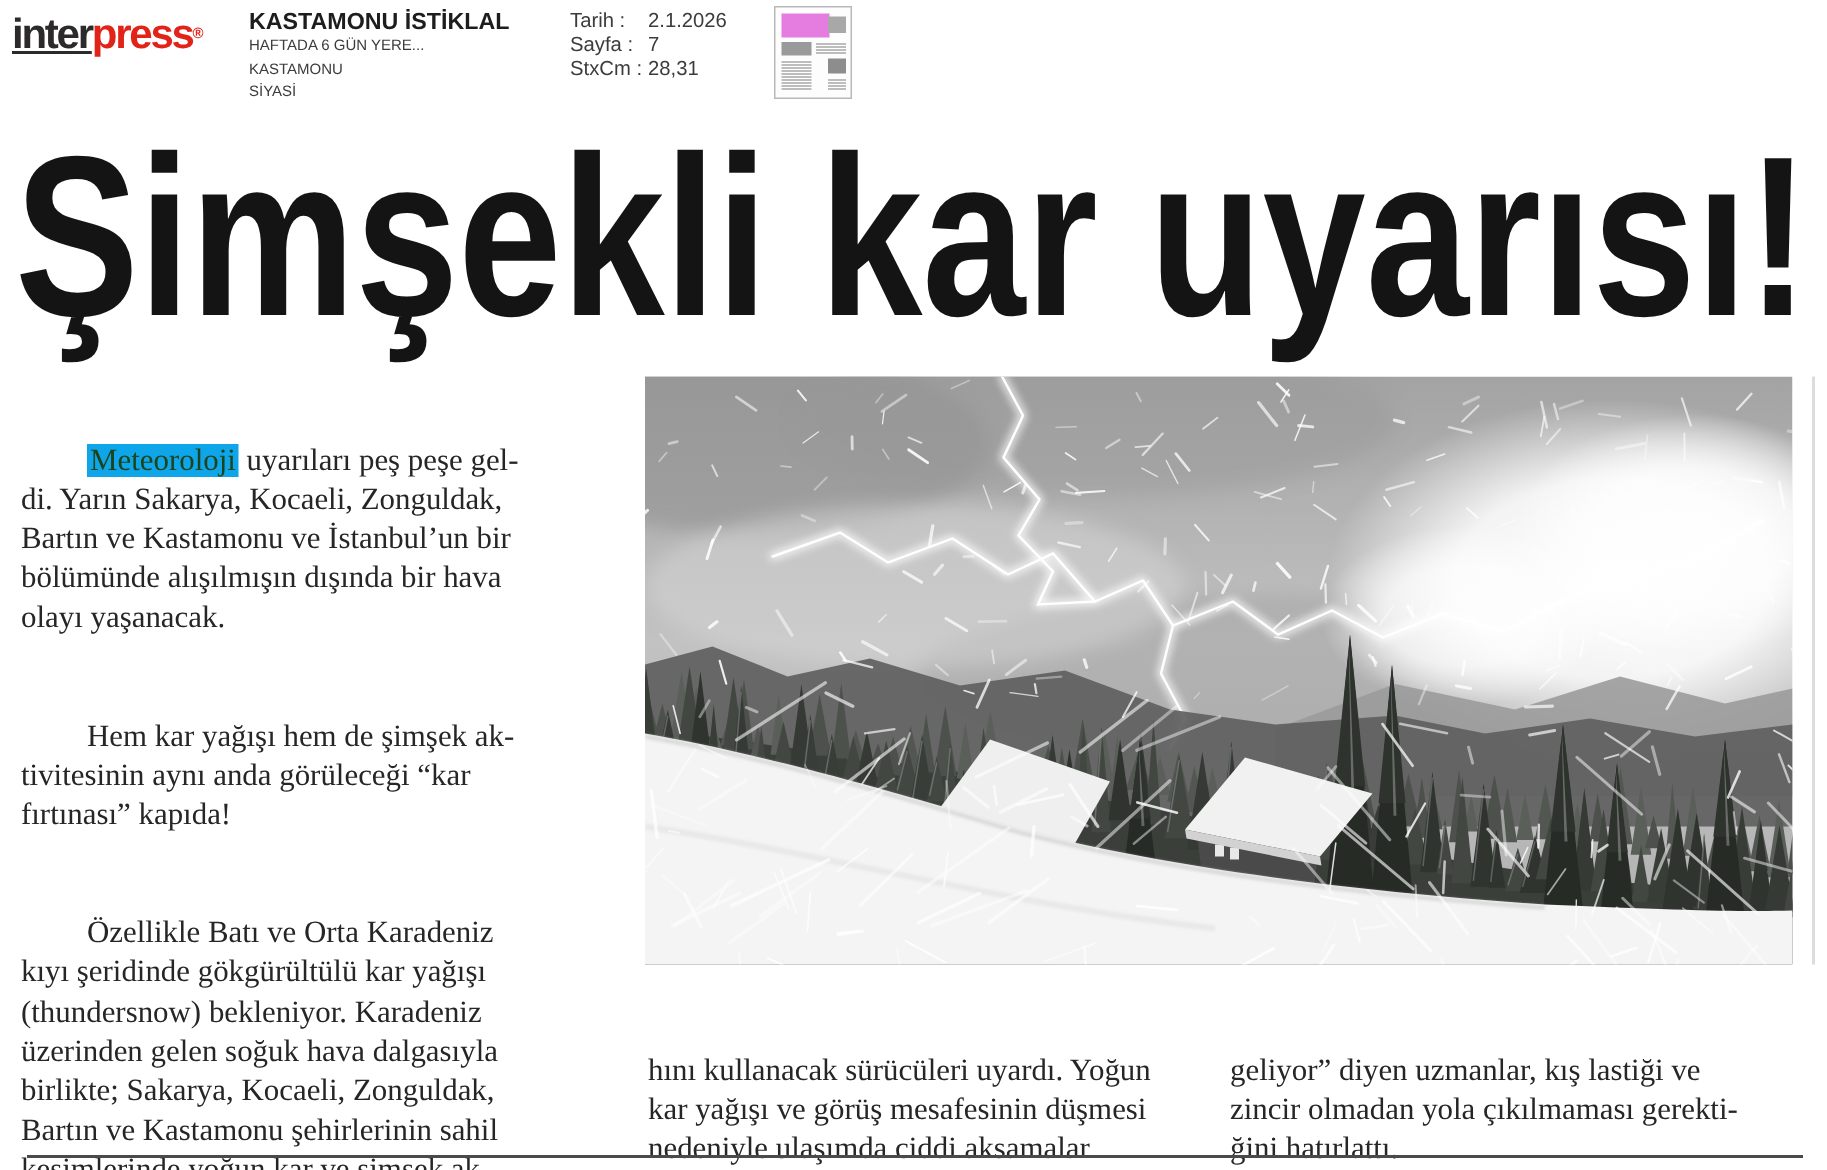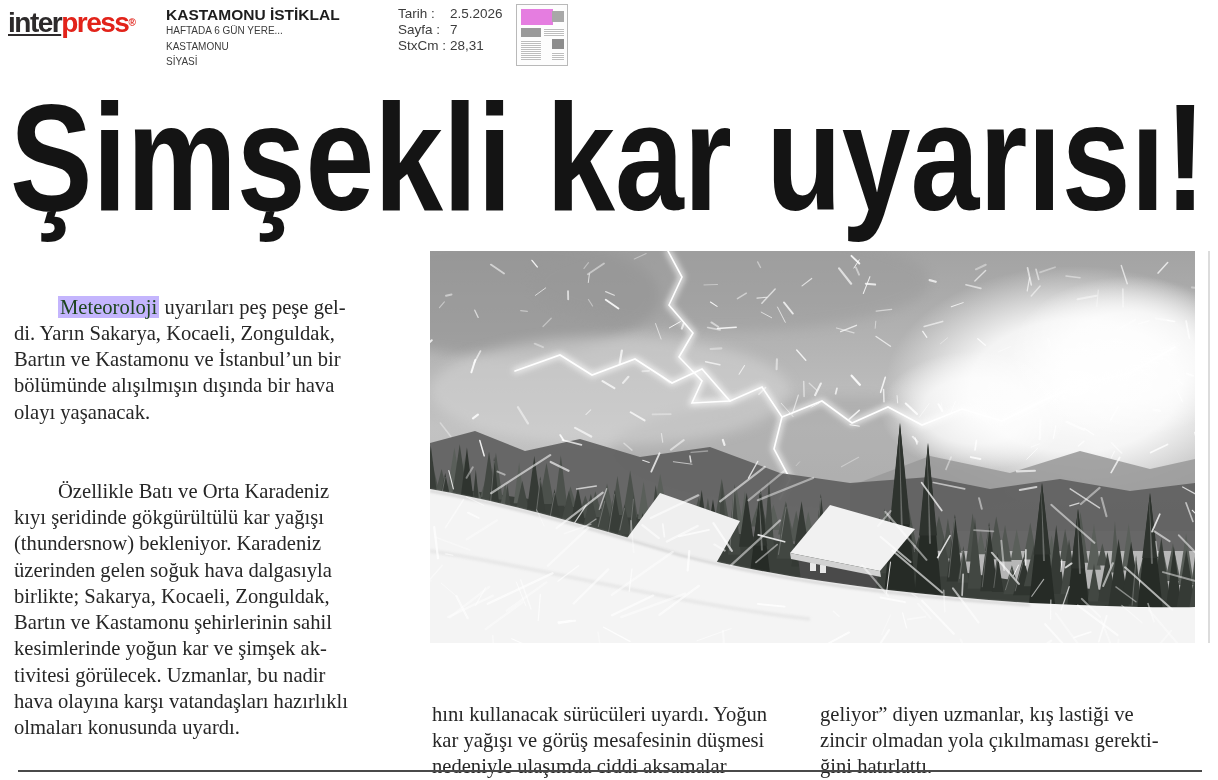--- a/index.html
+++ b/index.html
@@ -16,21 +16,21 @@
 
   .pub{position:absolute;left:166px;top:6px;
        font-family:"Liberation Sans", sans-serif;color:#3c3c3c;}
   .pub .name{font-size:15.5px;font-weight:bold;color:#1d1d1d;line-height:17px;}
   .pub .sub{font-size:10px;line-height:15.5px;}
 
   .meta{position:absolute;left:380px;top:6px;
         font-family:"Liberation Sans", sans-serif;font-size:13.5px;
         color:#3c3c3c;line-height:16px;}
   .meta .row{white-space:pre;}
-  .meta .lab{display:inline-block;width:52px;margin-left:18px;}
+  .meta .lab{display:inline-block;width:52px;}
 
   .thumb{position:absolute;left:516px;top:4px;width:50px;height:60px;
          background:#fdfdfd;border:1px solid #b9b9b9;}
   .thumb .blk{position:absolute;background:repeating-linear-gradient(#ffffff 0 1px,#bdbdbd 1px 2px);}
   .thumb .hl{position:absolute;left:8%;top:6%;width:56%;height:27%;background:#e57de0;}
   .thumb .ph1{position:absolute;left:8%;top:38%;width:40%;height:16%;background:#9a9a9a;}
   .thumb .ph2{position:absolute;left:70%;top:10%;width:24%;height:18%;background:#a8a8a8;}
   .thumb .ph3{position:absolute;left:70%;top:56%;width:24%;height:18%;background:#8d8d8d;}
 
   
@@ -39,21 +39,21 @@
 
   
   .colL{position:absolute;left:14px;top:241px;width:414px;
         font-size:20.6px;line-height:26.3px;white-space:pre-wrap;}
   .colM{position:absolute;left:432px;top:648px;width:384px;
         font-size:20.6px;line-height:26.3px;white-space:pre-wrap;}
   .colR{position:absolute;left:820px;top:648px;width:378px;
         font-size:20.6px;line-height:26.3px;white-space:pre-wrap;}
   .para{margin:0;}
   .ind{display:inline-block;width:44px;}
-  .hl{background:#c4b5fd;color:#1d441d;padding:0 2px;}
+  .hl{background:#0ea5e9;color:#1d441d;padding:0 2px;}
 
   
   .photo{position:absolute;left:430px;top:251px;width:765px;height:392px;}
   .photo-edge{position:absolute;left:1208px;top:251px;width:2px;height:392px;background:#dcdcdc;}
 
   
   .bottom-rule{position:absolute;left:18px;top:770px;width:1184px;height:0;
                border-top:2px solid #4a4a4a;}
 </style>
 </head>
@@ -62,21 +62,21 @@
 <div class="logo"><span class="p1">inter</span><span class="p2">press</span><span class="reg">®</span></div>
 
 <div class="pub">
   <div class="name">KASTAMONU İSTİKLAL</div>
   <div class="sub">HAFTADA 6 GÜN YERE...</div>
   <div class="sub">KASTAMONU</div>
   <div class="sub">SİYASİ</div>
 </div>
 
 <div class="meta">
-  <div class="row"><span class="lab">Tarih :</span><span>2.5.2026</span></div>
+  <div class="row"><span class="lab">Tarih :</span><span>2.1.2026</span></div>
   <div class="row"><span class="lab">Sayfa :</span><span>7</span></div>
   <div class="row"><span class="lab">StxCm :</span><span>28,31</span></div>
 </div>
 
 <div class="thumb">
   <div class="hl"></div>
   <div class="ph1"></div>
   <div class="ph2"></div>
   <div class="ph3"></div>
   <div class="blk" style="left:8%;top:58%;width:40%;height:34%;"></div>
@@ -89,20 +89,23 @@
     <text x="4" y="126" font-family="Liberation Sans, sans-serif" font-weight="bold" font-size="152" fill="#141414" textLength="1196" lengthAdjust="spacingAndGlyphs">Şimşekli kar uyarısı!</text>
   </svg>
 </div>
 
 <div class="colL">
   <p class="para"><span class="ind"></span><span class="hl">Meteoroloji</span><span> uyarıları peş peşe gel-
 di. Yarın Sakarya, Kocaeli, Zonguldak,
 Bartın ve Kastamonu ve İstanbul’un bir
 bölümünde alışılmışın dışında bir hava
 olayı yaşanacak.</span></p>
+  <p class="para"><span class="ind"></span><span>Hem kar yağışı hem de şimşek ak-
+tivitesinin aynı anda görüleceği “kar
+fırtınası” kapıda!</span></p>
   <p class="para"><span class="ind"></span><span>Özellikle Batı ve Orta Karadeniz
 kıyı şeridinde gökgürültülü kar yağışı
 (thundersnow) bekleniyor. Karadeniz
 üzerinden gelen soğuk hava dalgasıyla
 birlikte; Sakarya, Kocaeli, Zonguldak,
 Bartın ve Kastamonu şehirlerinin sahil
 kesimlerinde yoğun kar ve şimşek ak-
 tivitesi görülecek. Uzmanlar, bu nadir
 hava olayına karşı vatandaşları hazırlıklı
 olmaları konusunda uyardı.</span></p>

